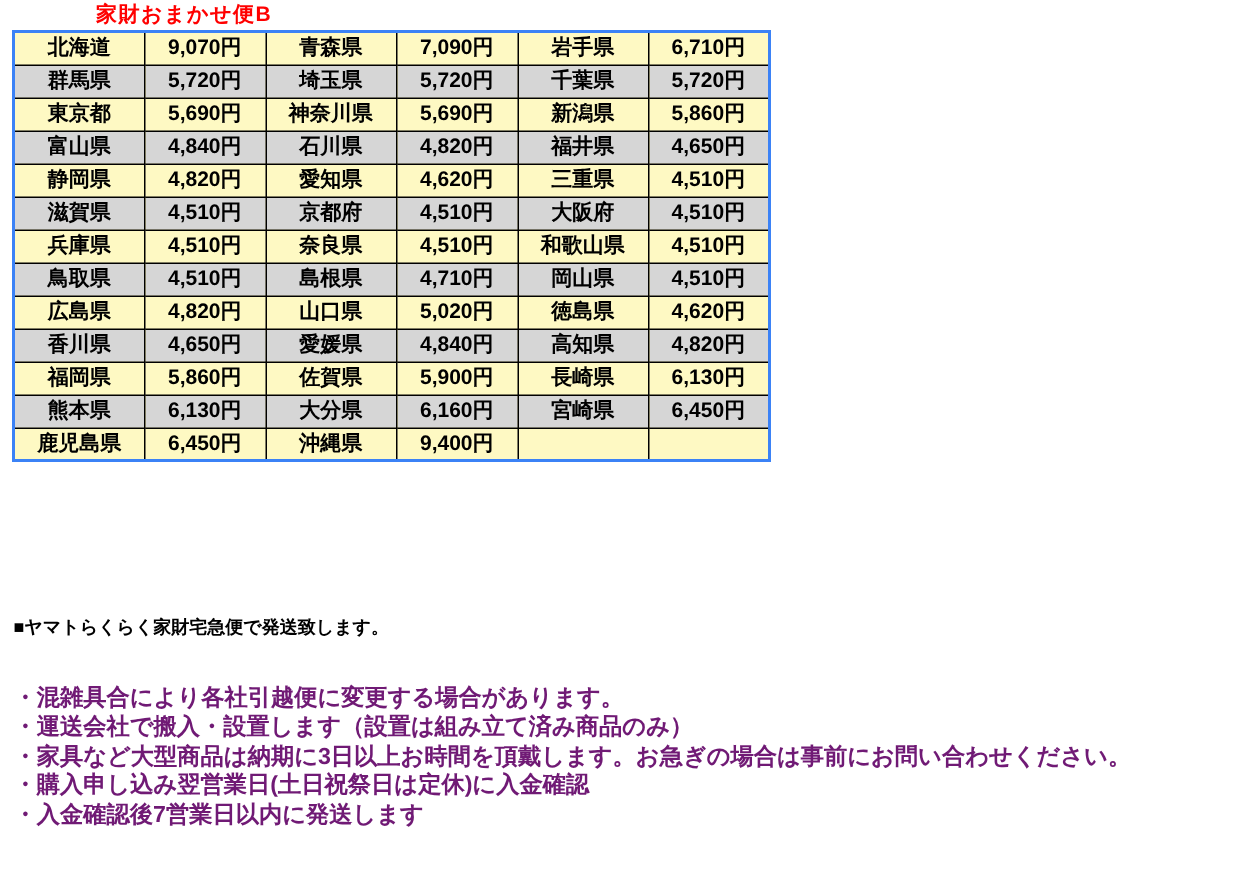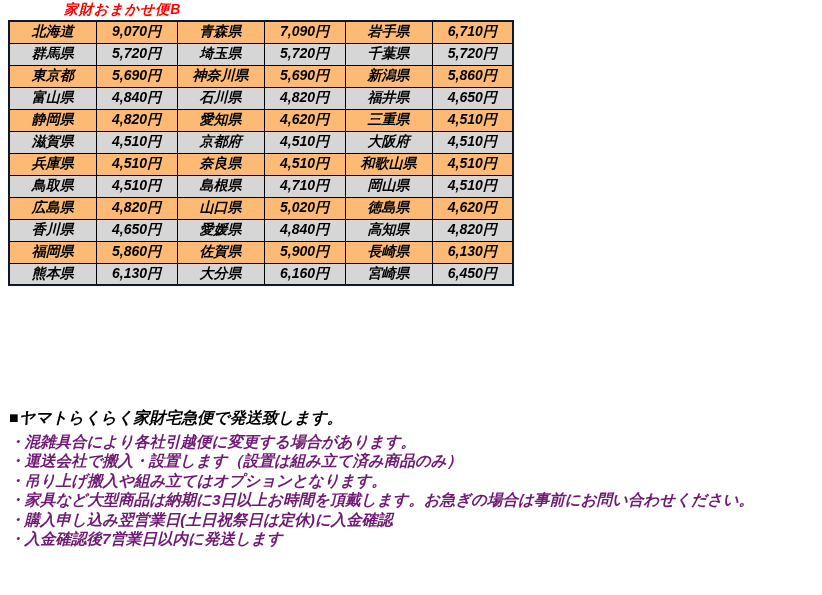--- a/index.html
+++ b/index.html
@@ -2,50 +2,50 @@
 <html><head>
 <meta charset="utf-8">
 <style>
   * { box-sizing: border-box; margin: 0; padding: 0; }
   html, body { background: #ffffff; }
   body {
     width: 822px; height: 595px;
     font-family: "Liberation Sans", "DejaVu Sans", sans-serif;
     position: relative; overflow: hidden;
   }
-  .canvas { position: absolute; left: 0; top: 0; width: 822px; height: 595px; background: #fff; font-style: italic; }
+  .canvas { position: absolute; left: 0; top: 0; width: 822px; height: 595px; background: #fff; }
 
   .table-title {
     position: absolute; left: 64px; top: 1px;
     font-size: 14px; font-weight: bold; color: #ff0000;
     letter-spacing: 1px; white-space: nowrap;
   }
 
   table.fee-table {
     position: absolute; left: 8px; top: 20px;
     border-collapse: collapse; table-layout: fixed;
-    border: 2px solid #0f172a;
-    background: #fdba74;
+    border: 2px solid #3b82f6;
+    background: #fef9c3;
   }
   table.fee-table col.pref  { width: 87px; }
   table.fee-table col.price { width: 81px; }
   table.fee-table td {
     border: 1px solid #000000;
     height: 22px;
     text-align: center; vertical-align: middle;
     font-size: 14px; font-weight: bold; color: #000000;
     white-space: nowrap; overflow: hidden;
     padding: 0;
   }
   table.fee-table tr:nth-child(even) td { background: #d6d6d6; }
 
   .notes { position: absolute; left: 9px; top: 408px; width: 810px; }
   .notes-heading {
-    font-size: 16px; font-weight: bold; color: #000000;
-    line-height: 20px; margin-bottom: 4px; white-space: nowrap;
+    font-size: 12px; font-weight: bold; color: #000000;
+    line-height: 20px; margin-bottom: 28px; white-space: nowrap;
   }
   ul.bullets { list-style: none; }
   ul.bullets li {
     font-size: 15.5px; font-weight: bold; color: #701a75;
     line-height: 19.4px; white-space: nowrap;
   }
   .footnote {
     font-size: 11.5px; font-weight: bold; color: #000000;
     margin-top: 8px; white-space: nowrap;
   }
@@ -156,28 +156,35 @@
           <td>6,130円</td>
         </tr>
         <tr>
           <td>熊本県</td>
           <td>6,130円</td>
           <td>大分県</td>
           <td>6,160円</td>
           <td>宮崎県</td>
           <td>6,450円</td>
         </tr>
+        <tr>
+          <td>鹿児島県</td>
+          <td>6,450円</td>
+          <td>沖縄県</td>
+          <td>9,400円</td>
+          <td></td>
+          <td></td>
+        </tr>
       </tbody>
   </table>
 
   <div class="notes">
     <div class="notes-heading">■ヤマトらくらく家財宅急便で発送致します。</div>
     <ul class="bullets" id="bullets">
         <li>・混雑具合により各社引越便に変更する場合があります。</li>
         <li>・運送会社で搬入・設置します（設置は組み立て済み商品のみ）</li>
-        <li>・吊り上げ搬入や組み立てはオプションとなります。</li>
         <li>・家具など大型商品は納期に3日以上お時間を頂戴します。お急ぎの場合は事前にお問い合わせください。</li>
         <li>・購入申し込み翌営業日(土日祝祭日は定休)に入金確認</li>
         <li>・入金確認後7営業日以内に発送します</li>
       </ul>
   </div>
 
 </div>
 
 </body></html>

